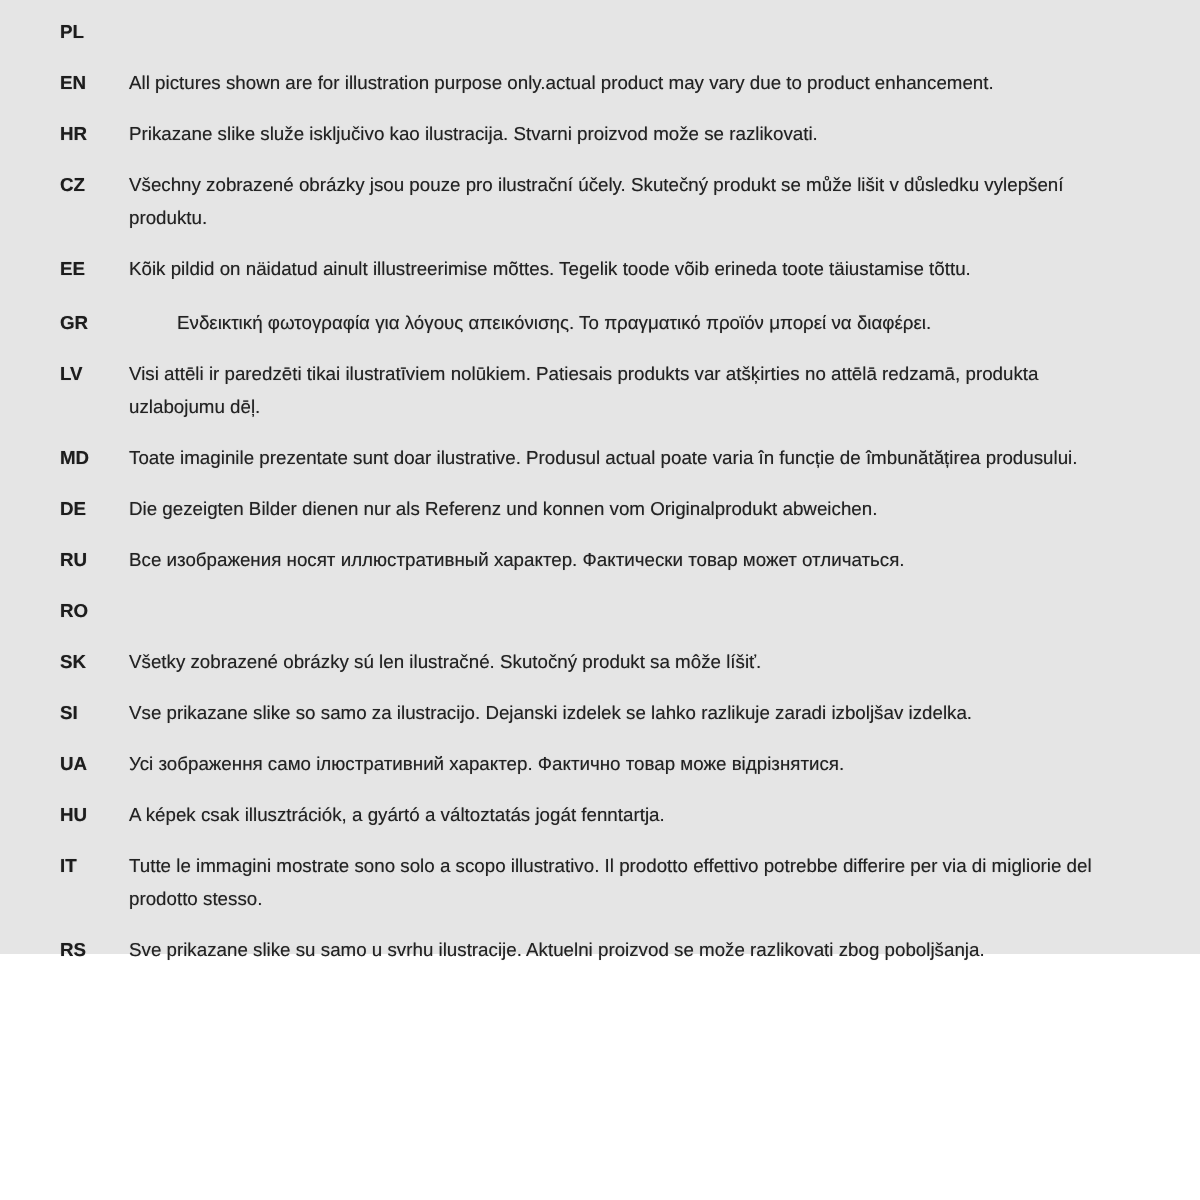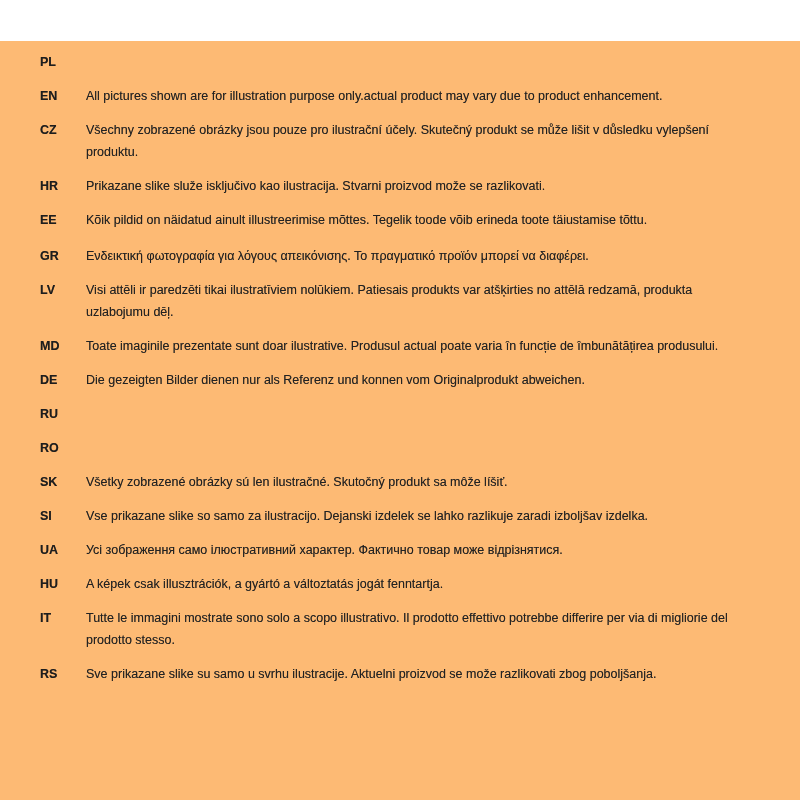--- a/index.html
+++ b/index.html
@@ -9,32 +9,32 @@
   }
   body {
     width: 800px;
     height: 800px;
     overflow: hidden;
     font-family: "Liberation Sans", sans-serif;
   }
   .page {
     box-sizing: border-box;
     width: 800px;
-    height: 760px;
+    height: 636px;
     padding: 10px 36px 0 40px;
-    background: #fdba74;
-    margin-top: 41px;
+    background: #e5e5e5;
   }
   .row {
     display: flex;
     align-items: flex-start;
     margin-bottom: 12px;
   }
   .row.gap-before {
     margin-top: 14px;
+    gap: 32px;
   }
   .code {
     flex: 0 0 46px;
     font-size: 12.5px;
     font-weight: bold;
     line-height: 22px;
     color: #1d1d1d;
     text-shadow: 0 0 0.5px rgba(30,30,30,0.55);
   }
   .text {
@@ -55,27 +55,27 @@
     <span class="code">PL</span>
   </div>
 
   <div class="row">
     <span class="code">EN</span>
     <p class="text">All pictures shown are for illustration purpose only.actual product may vary due to product enhancement.</p>
   </div>
 
 
   <div class="row">
-    <span class="code">CZ</span>
-    <p class="text">Všechny zobrazené obrázky jsou pouze pro ilustrační účely. Skutečný produkt se může lišit v důsledku vylepšení produktu.</p>
+    <span class="code">HR</span>
+    <p class="text">Prikazane slike služe isključivo kao ilustracija. Stvarni proizvod može se razlikovati.</p>
   </div>
 
   <div class="row">
-    <span class="code">HR</span>
-    <p class="text">Prikazane slike služe isključivo kao ilustracija. Stvarni proizvod može se razlikovati.</p>
+    <span class="code">CZ</span>
+    <p class="text">Všechny zobrazené obrázky jsou pouze pro ilustrační účely. Skutečný produkt se může lišit v důsledku vylepšení produktu.</p>
   </div>
 
   <div class="row">
     <span class="code">EE</span>
     <p class="text">Kõik pildid on näidatud ainult illustreerimise mõttes. Tegelik toode võib erineda toote täiustamise tõttu.</p>
   </div>
 
   <div class="row gap-before">
     <span class="code">GR</span>
     <p class="text">Ενδεικτική φωτογραφία για λόγους απεικόνισης. Το πραγματικό προϊόν μπορεί να διαφέρει.</p>
@@ -92,20 +92,21 @@
     <p class="text">Toate imaginile prezentate sunt doar ilustrative. Produsul actual poate varia în funcție de îmbunătățirea produsului.</p>
   </div>
 
   <div class="row">
     <span class="code">DE</span>
     <p class="text">Die gezeigten Bilder dienen nur als Referenz und konnen vom Originalprodukt abweichen.</p>
   </div>
 
   <div class="row">
     <span class="code">RU</span>
+    <p class="text">Все изображения носят иллюстративный характер. Фактически товар может отличаться.</p>
   </div>
 
   <div class="row">
     <span class="code">RO</span>
   </div>
 
   <div class="row">
     <span class="code">SK</span>
     <p class="text">Všetky zobrazené obrázky sú len ilustračné. Skutočný produkt sa môže líšiť.</p>
   </div>

